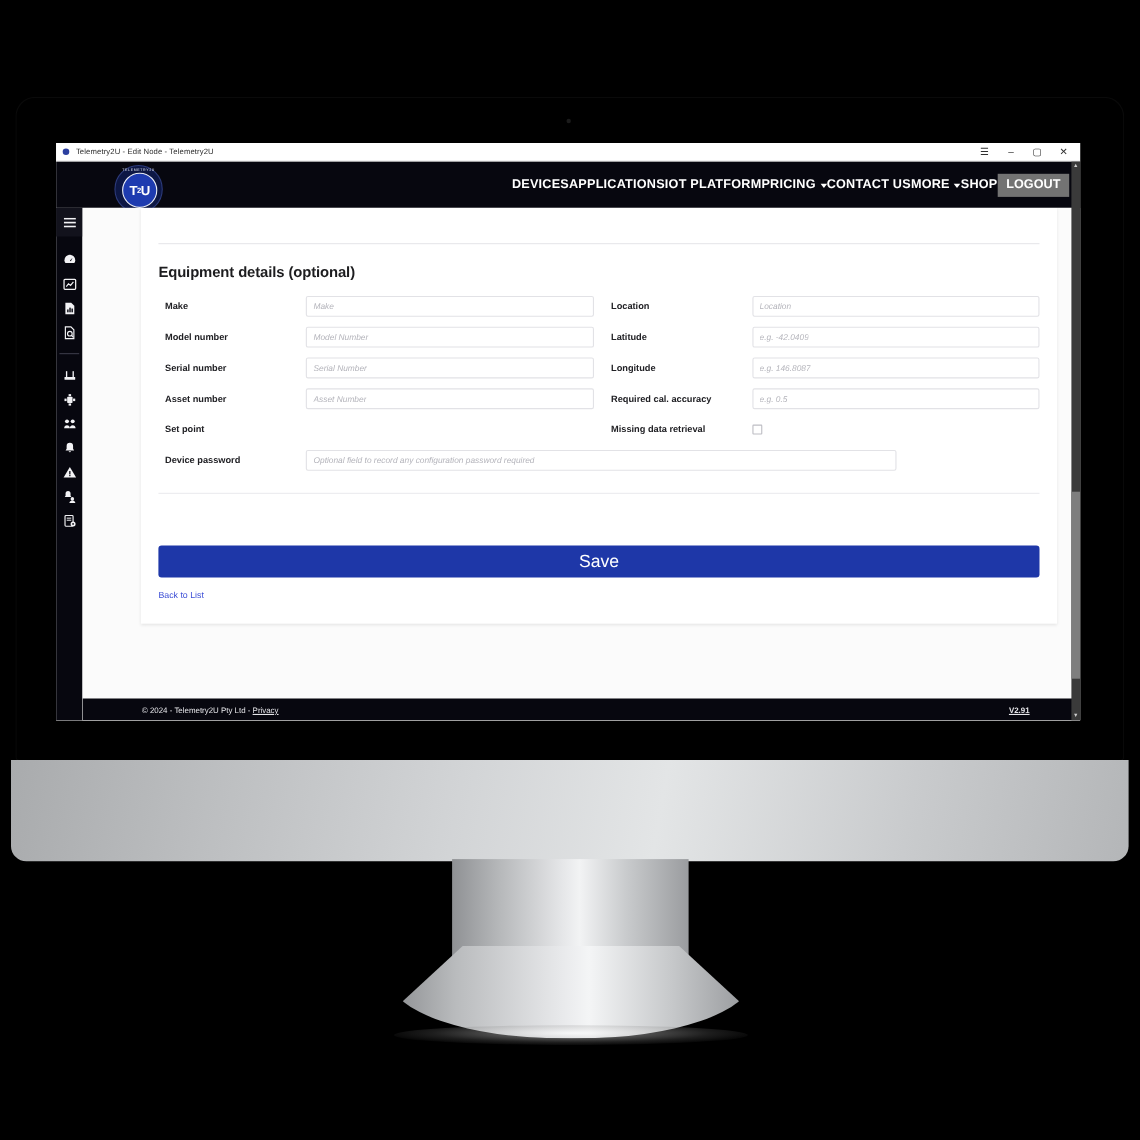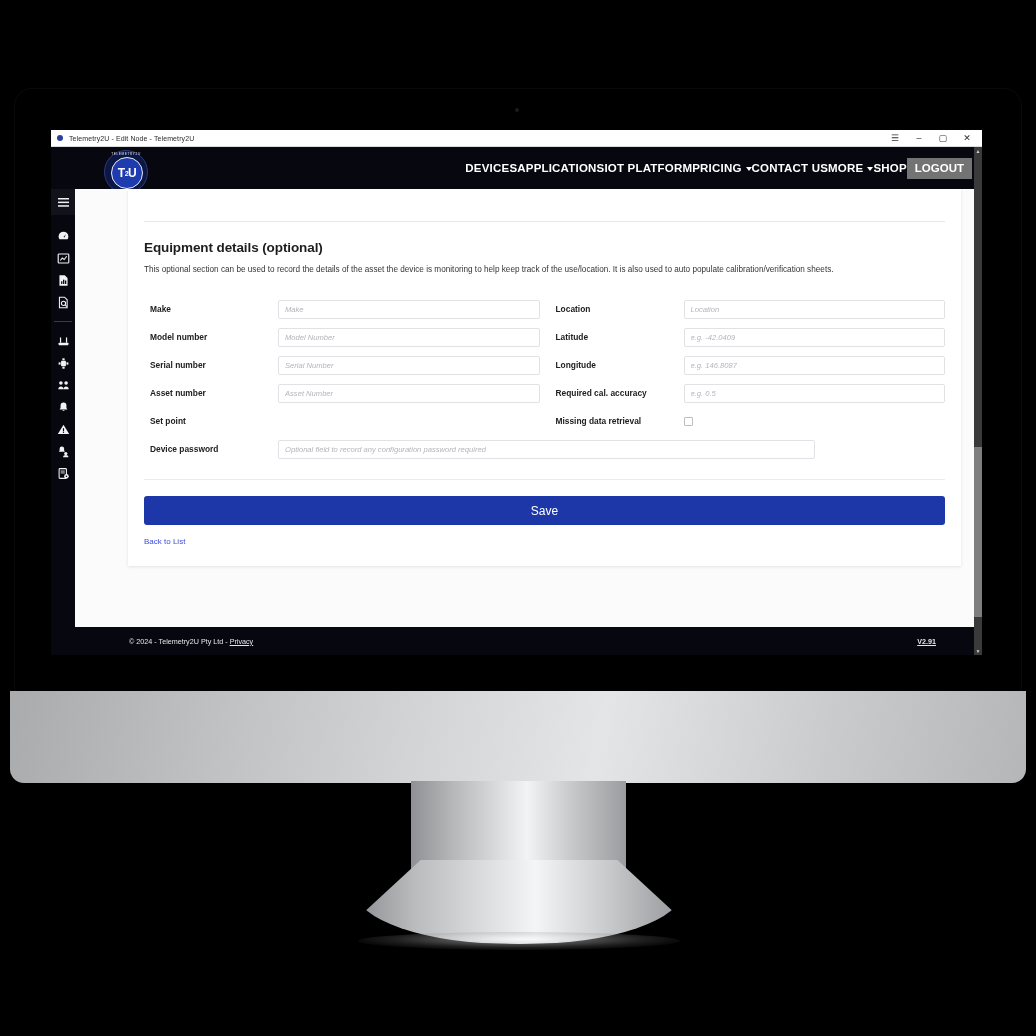--- a/index.html
+++ b/index.html
@@ -338,43 +338,43 @@
   }
   .wide-row { grid-column: 1 / span 2; }
   .wide-row .finput { max-width: 537px; }
 
   .mid-rule {
     height: 1px;
     background: #ececef;
     margin: 16px 0 0;
   }
   .save-btn {
-    margin-top: 16px;
+    margin-top: 47px;
     height: 29px;
     background: #1e37a8;
     border-radius: 3px;
     color: #ffffff;
-    font-size: 12px;
+    font-size: 16px;
     display: flex;
     align-items: center;
     justify-content: center;
   }
   .back-link {
     margin-top: 12px;
     font-size: 8px;
     color: #3d4fd6;
     display: inline-block;
   }
 
   
   .footer {
     position: absolute;
     left: 0; right: 0;
     bottom: 0;
-    height: 28px;
+    height: 20px;
     background: #07070f;
     display: flex;
     align-items: center;
     padding: 0 46px 0 54px;
     box-sizing: border-box;
     color: #e6e6ea;
     font-size: 7.2px;
   }
   .footer a { color: #e6e6ea; text-decoration: underline; }
   .footer .ver { margin-left: auto; text-decoration: underline; font-weight: bold; }
@@ -574,21 +574,20 @@
       </div>
 
       <div class="page">
 
         <div class="card">
           <div class="card-inner">
 
             <div class="top-rule"></div>
 
             <h2 class="section-title">Equipment details (optional)</h2>
-            <p class="section-desc">This optional section can be used to record the details of the asset the device is monitoring to help keep track of the use/location. It is also used to auto populate calibration/verification sheets.</p>
 
             <div class="form-grid">
 
               <div class="frow">
                 <div class="flabel">Make</div>
                 <div class="finput">
                     <span class="ph">Make</span>
                   </div>
               </div>
               <div class="frow">

